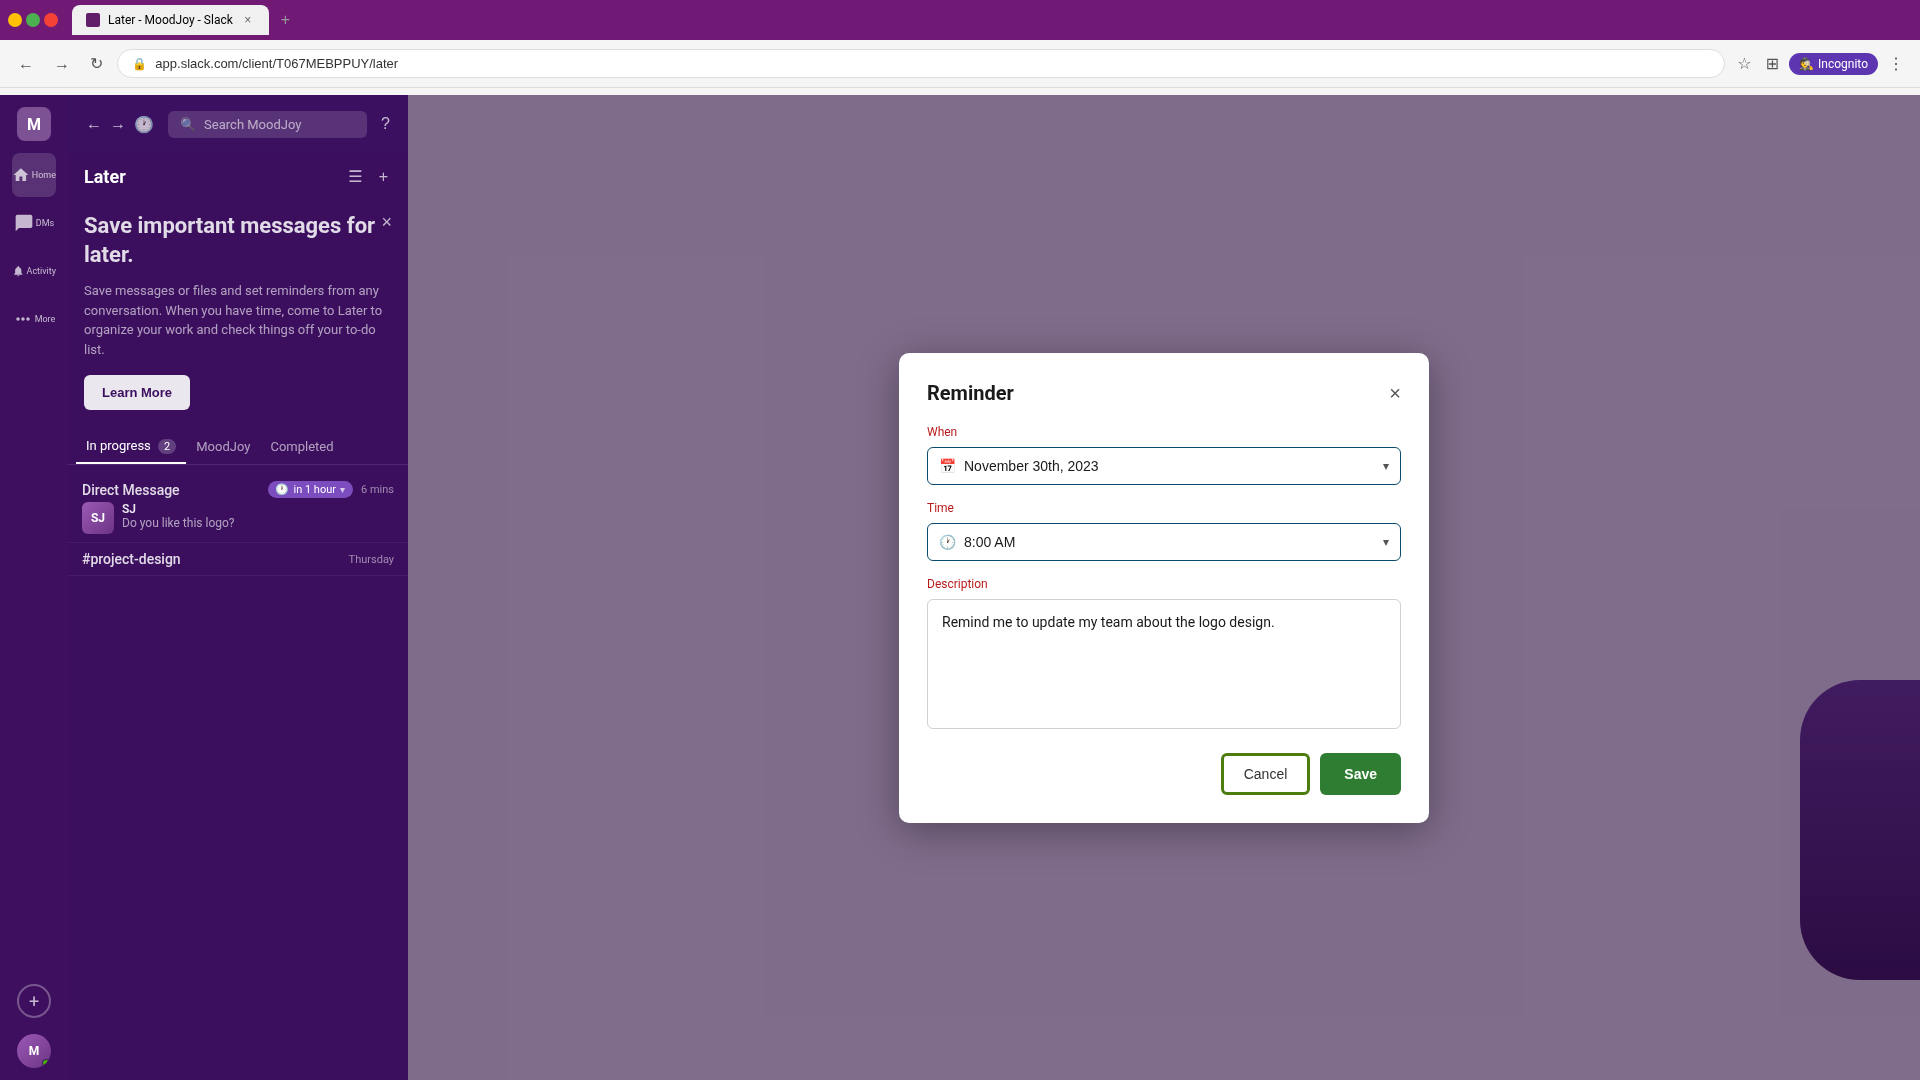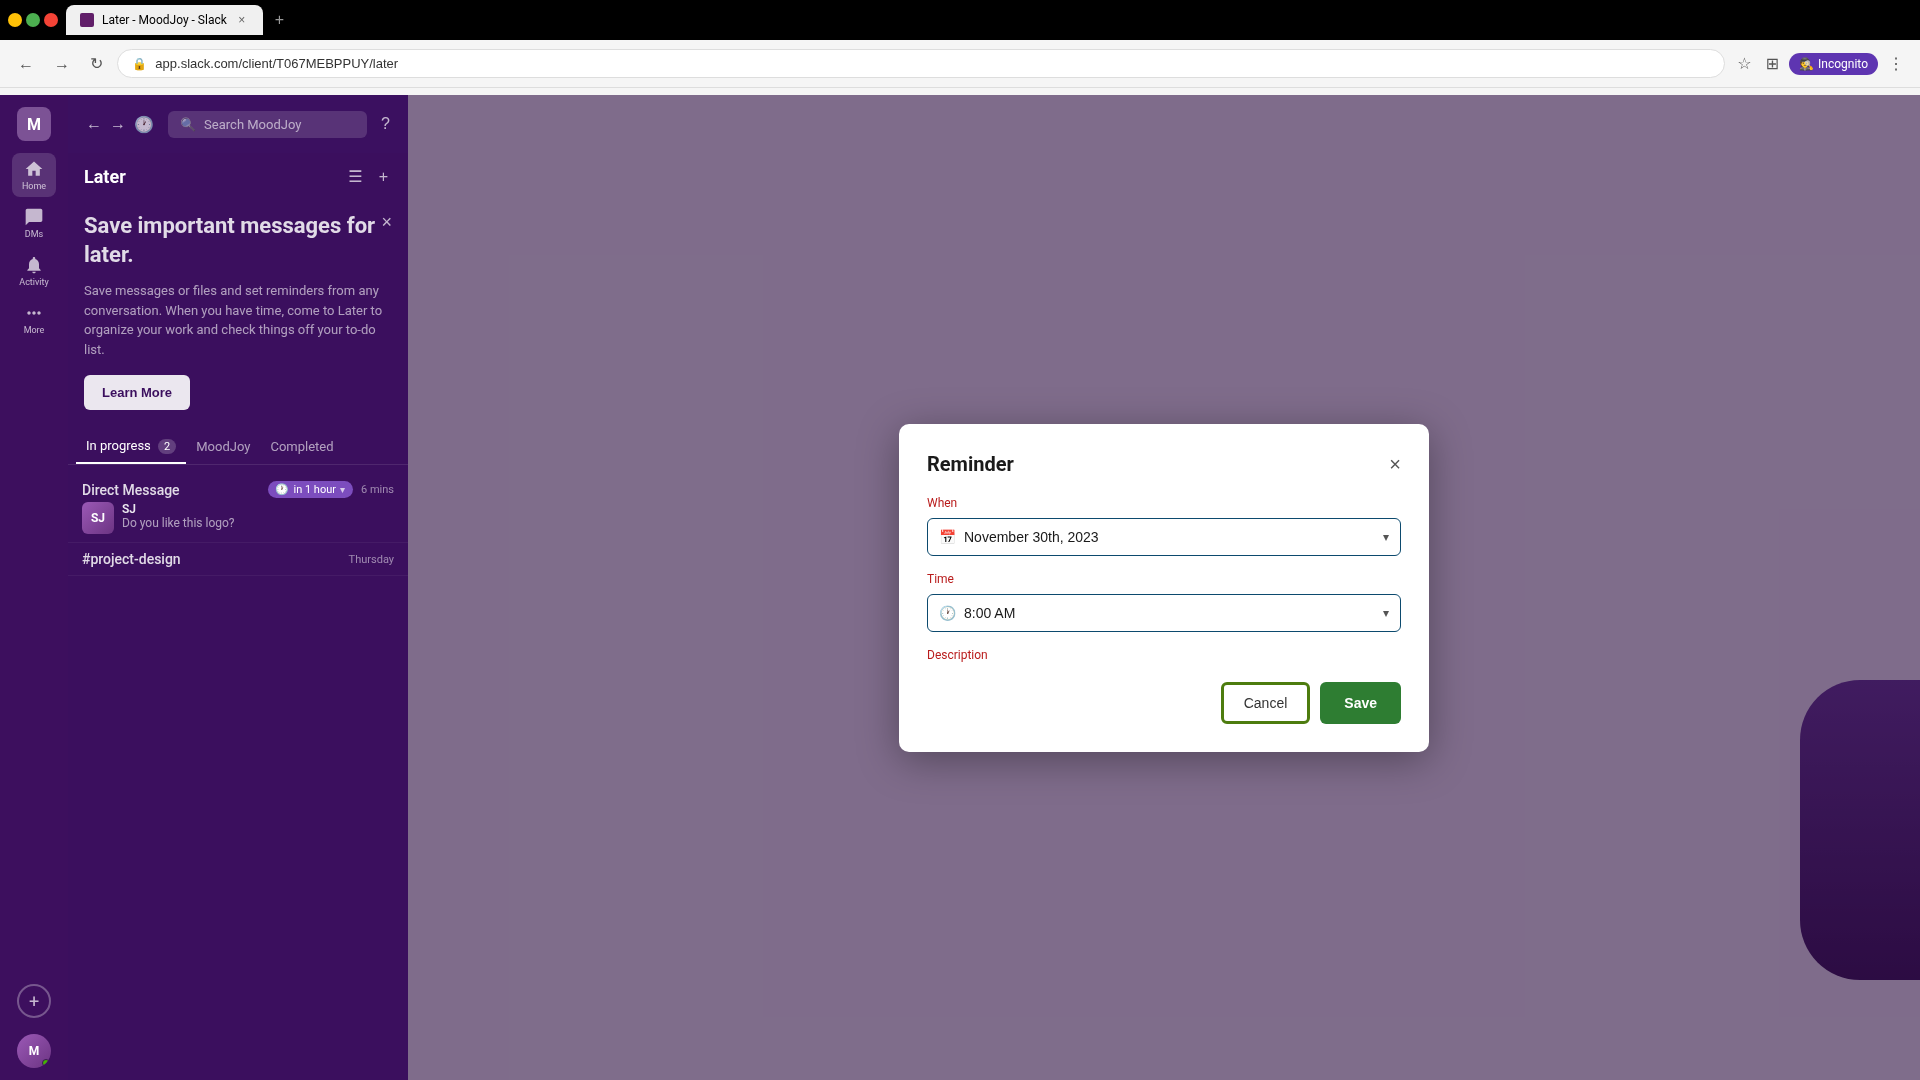--- a/index.html
+++ b/index.html
@@ -10,25 +10,26 @@
       font-family: -apple-system, BlinkMacSystemFont, 'Segoe UI', Roboto, sans-serif;
       background: #f0f0f0;
     }
 
     
     .browser-chrome {
       background: #3c1f5e;
       height: 95px;
     }
     .browser-titlebar {
-      background: #000000;
+      background: #701a75;
       height: 40px;
       display: flex;
       align-items: center;
       padding: 0 8px;
+      gap: 6px;
     }
     .browser-controls {
       display: flex;
       align-items: center;
       gap: 4px;
     }
     .btn-minimize, .btn-maximize, .btn-close {
       width: 14px; height: 14px;
       border-radius: 50%;
       border: none;
@@ -183,21 +184,21 @@
       justify-content: center;
       color: white;
       font-weight: bold;
       font-size: 16px;
       margin-bottom: 8px;
     }
     .sidebar-narrow-item {
       width: 44px; height: 44px;
       border-radius: 8px;
       display: flex;
-      flex-direction: column;
+      flex-direction: row;
       align-items: center;
       justify-content: center;
       cursor: pointer;
       gap: 2px;
     }
     .sidebar-narrow-item.active { background: rgba(255,255,255,0.15); }
     .sidebar-narrow-item svg { color: rgba(255,255,255,0.7); }
     .sidebar-narrow-label {
       font-size: 9px;
       color: rgba(255,255,255,0.7);
@@ -771,20 +772,21 @@
             <option>8:00 AM</option>
             <option>9:00 AM</option>
             <option>10:00 AM</option>
             <option>12:00 PM</option>
           </select>
           <span class="select-chevron">▾</span>
         </div>
 
         
         <div class="modal-label">Description</div>
+        <textarea class="modal-description-textarea" placeholder="Remind me to update my team about the logo design." style="">Remind me to update my team about the logo design.</textarea>
 
         
         <div class="modal-footer">
           <button class="btn-cancel">Cancel</button>
           <button class="btn-save">Save</button>
         </div>
       </div>
     </div>
   </div>
 

